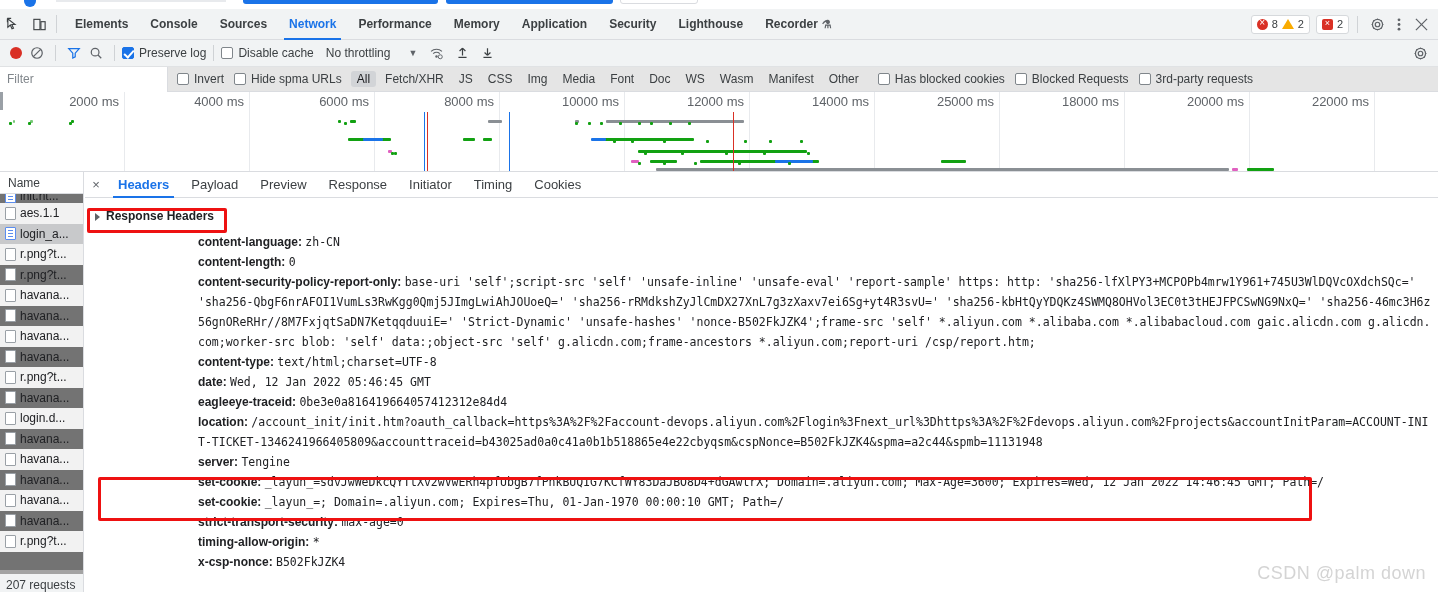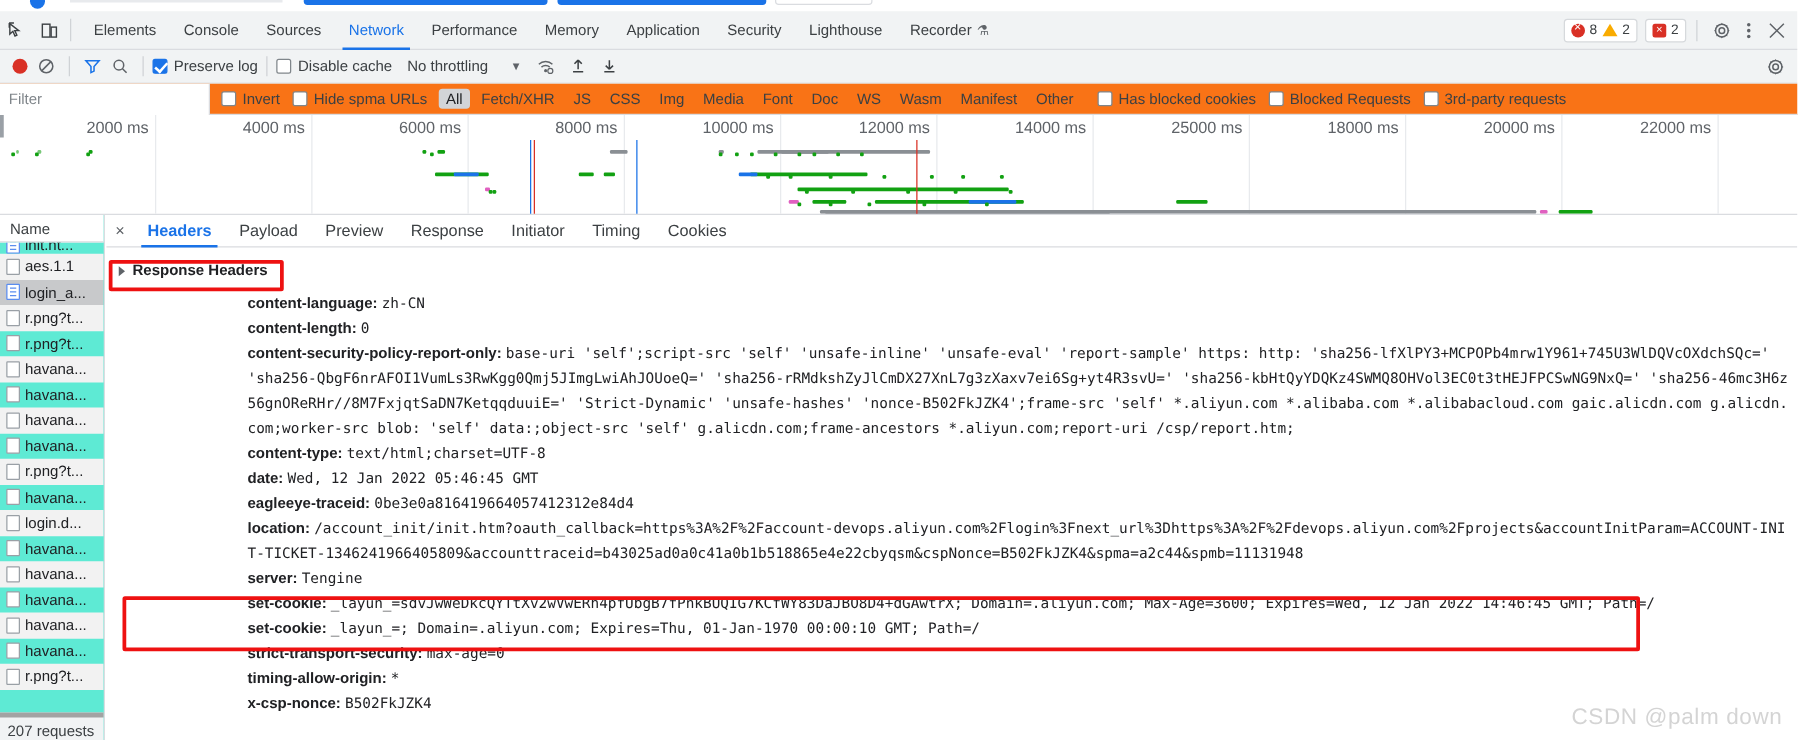--- a/index.html
+++ b/index.html
@@ -36,21 +36,21 @@
     position: absolute; top: 9px; left: 0; width: 1438px; height: 31px;
     background: #f1f3f4; border-bottom: 1px solid #dadce0;
     display: flex; align-items: center;
   }
   .tb-icon { width: 26px; height: 26px; display: flex; align-items: center;
     justify-content: center; cursor: pointer; }
   .tb-icon svg { display: block; }
   .tb-sep { width: 1px; height: 18px; background: #d0d3d6; margin: 0 7px 0 4px; }
   .tab {
     padding: 0 11px; height: 31px; line-height: 31px; font-size: 12px;
-    color: #3c4043; cursor: pointer; position: relative; white-space: nowrap;
+    color: #3c4043; cursor: pointer; position: relative; white-space: nowrap; font-weight: bold;
   }
   .tab.active { color: #1a73e8; }
   .tab.active::after {
     content: ""; position: absolute; left: 6px; right: 6px; bottom: 0;
     height: 2px; background: #1a73e8;
   }
   .tab .flask { margin-left: 4px; font-size: 11px; color: #5f6368; }
   .tb-right { margin-left: auto; display: flex; align-items: center; padding-right: 6px; }
   .badge-group {
     display: flex; align-items: center; gap: 4px; padding: 1px 5px;
@@ -95,21 +95,21 @@
   }
   .throttle { font-size: 12px; color: #3c4043; margin-left: 12px; white-space: nowrap; }
   .caret { margin-left: 18px; font-size: 9px; color: #5f6368; }
   .wifi-ic { margin-left: 12px; color:#5f6368; display:flex; align-items:center; }
   .up-ic, .down-ic { margin-left: 12px; color:#3c4043; display:flex; align-items:center; }
   .tb-gear-right { margin-left: auto; display:flex; align-items:center; padding-right: 7px; }
 
   
   .filterrow {
     position: absolute; top: 67px; left: 0; width: 1438px; height: 25px;
-    background: #f97316; border-bottom: 1px solid #dadce0;
+    background: #e5e5e5; border-bottom: 1px solid #dadce0;
     display: flex; align-items: center;
   }
   .filter-input {
     width: 168px; height: 25px; border: none; outline: none;
     border-right: 1px solid #dadce0;
     padding: 0 7px; font-size: 12px; font-family: "Liberation Sans", sans-serif;
     color: #202124; background: #fff;
   }
   .filter-input::placeholder { color: #80868b; }
   .frow-items { display: flex; align-items: center; gap: 0; padding-left: 9px; }
@@ -138,21 +138,21 @@
   .ov-canvas { position: absolute; top: 20px; left: 0; width: 1438px; height: 60px; }
   .bar { position: absolute; height: 3px; border-radius: 1px; }
   .vline { position: absolute; top: 0; width: 1px; height: 60px; }
 
   
   .lower { position: absolute; top: 172px; left: 0; width: 1438px; height: 420px; }
 
   
   .namecol {
     position: absolute; left: 0; top: 0; width: 84px; height: 420px;
-    border-right: 1px solid #dadce0; background: #5eead4; overflow: hidden;
+    border-right: 1px solid #dadce0; background: #737373; overflow: hidden;
   }
   .namehdr {
     height: 22px; line-height: 22px; padding-left: 8px; font-size: 12px;
     color: #3c4043; border-bottom: 1px solid #dadce0; background: #fff;
   }
   .namelist { position: absolute; top: 22px; left: 0; right: 0; bottom: 22px;
     overflow: hidden; }
   .nrow {
     height: 20.5px; display: flex; align-items: center; gap: 4px;
     padding-left: 5px; font-size: 12px; color: #202124; white-space: nowrap;

